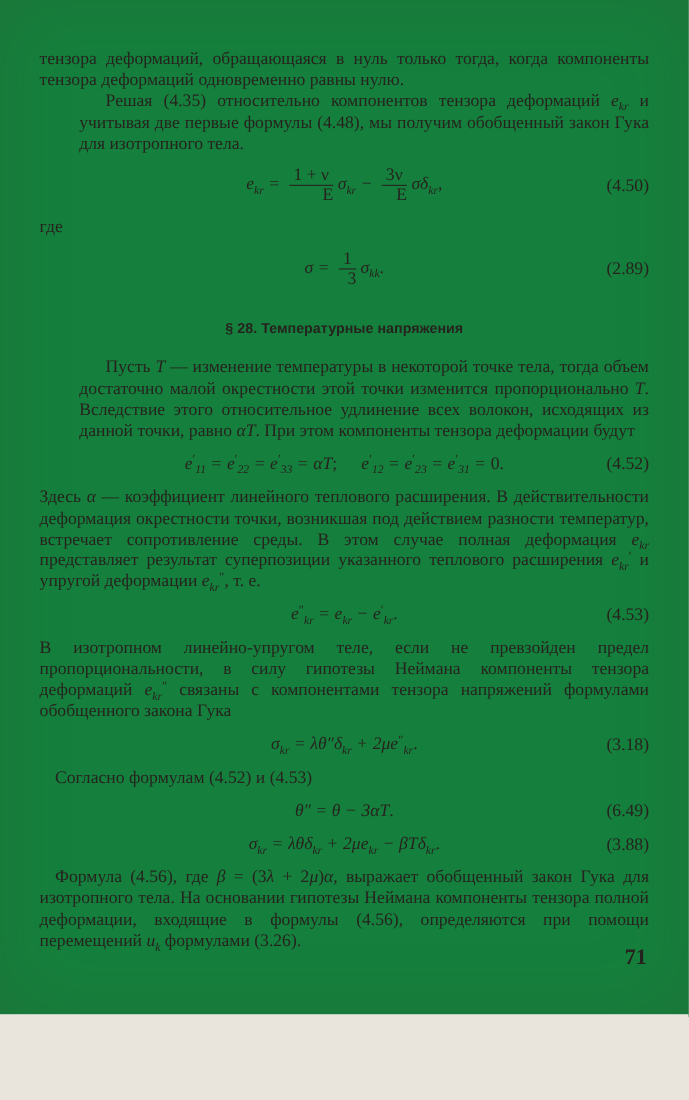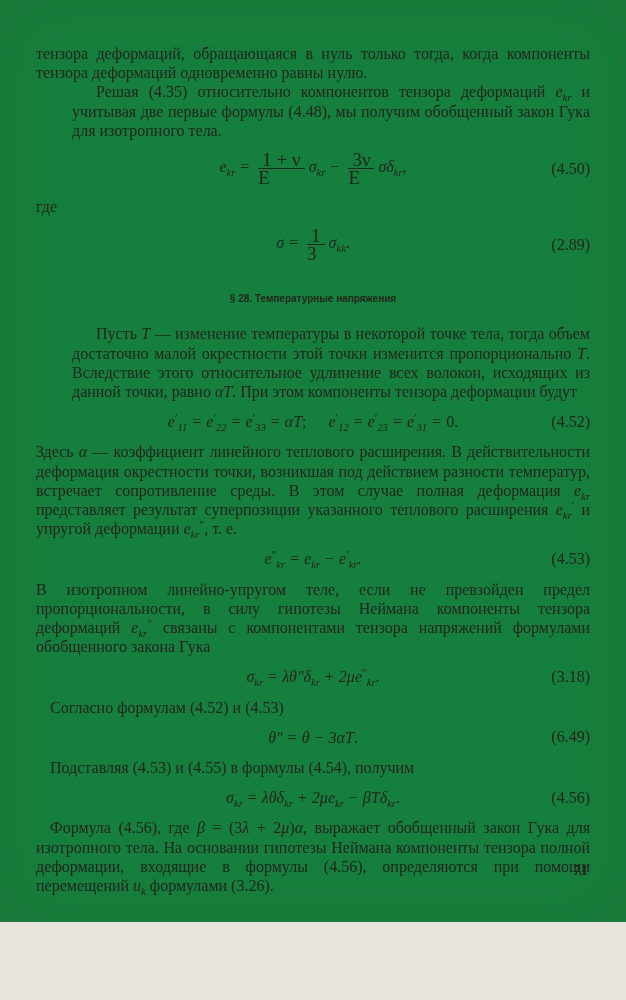--- a/index.html
+++ b/index.html
@@ -31,38 +31,38 @@
 
   
   .t     { }
   .op    { margin: 0 5px; }
   .var   { white-space: nowrap; }
   .vb    { font-style: italic; }
   .vb.rm { font-style: normal; }
   sub    { font-size: 66%; font-style: italic; line-height: 0; }
   .prime { font-size: 72%; vertical-align: 5px; line-height: 0; font-style: normal; }
   .gap   { display: inline-block; width: 22px; }
-  .frac  { display: inline-block; vertical-align: middle; text-align: left;
-           margin: 0 4px; font-size: 19px; line-height: 17px; }
+  .frac  { display: inline-block; vertical-align: middle; text-align: right;
+           margin: 0 4px; font-size: 16px; line-height: 17px; }
   .fn    { display: block; border-bottom: 1px solid #26231e; padding: 0 4px; }
   .fd    { display: block; }
 
   .heading {
     margin: 27px 0 16px 0;
     text-align: center;
     font-family: "Liberation Sans", "DejaVu Sans", sans-serif;
     font-weight: 700;
-    font-size: 10px;
+    font-size: 13px;
     text-indent: 0;
   }
   .page-number {
     position: absolute;
     right: 38px; bottom: 42px;
     font-weight: 700;
-    font-size: 15px;
+    font-size: 20px;
   }
 </style>
 </head>
 <body>
 
 <div class="page">
 
   <p class="body-text"><span class="t">тензора деформаций, обращающаяся в нуль только тогда, когда компоненты тензора деформаций одновременно равны нулю.</span></p>
 
   <p class="body-text ind"><span class="t">Решая (4.35) относительно компонентов тензора деформаций </span><span class="var"><span class="vb">e</span><sub>kr</sub></span><span class="t"> и учитывая две первые формулы (4.48), мы получим обобщенный закон Гука для изотропного тела.</span></p>
@@ -102,24 +102,23 @@
     <span class="eq-tag">(3.18)</span>
   </div>
 
   <p class="body-text ind-sm"><span class="t">Согласно формулам (4.52) и (4.53)</span></p>
 
   <div class="eq-row">
     <span class="eq-body"><span class="var"><span class="vb">θ″</span></span><span class="op">=</span><span class="var"><span class="vb">θ</span></span><span class="op">−</span><span class="var"><span class="vb">3αT</span></span><span class="t">.</span></span>
     <span class="eq-tag">(6.49)</span>
   </div>
 
-  <p class="body-text ind-sm"><span class="t">Подставляя (4.53) и (4.55) в формулы (4.54), получим</span></p>
 
   <div class="eq-row">
     <span class="eq-body"><span class="var"><span class="vb">σ</span><sub>kr</sub></span><span class="op">=</span><span class="var"><span class="vb">λθδ</span><sub>kr</sub></span><span class="op">+</span><span class="var"><span class="vb">2μ</span></span><span class="var"><span class="vb">e</span><sub>kr</sub></span><span class="op">−</span><span class="var"><span class="vb">βTδ</span><sub>kr</sub></span><span class="t">.</span></span>
-    <span class="eq-tag">(4.56)</span>
+    <span class="eq-tag">(3.88)</span>
   </div>
 
   <p class="body-text ind-sm"><span class="t">Формула (4.56), где </span><span class="var"><span class="vb">β</span></span><span class="t"> = (3</span><span class="var"><span class="vb">λ</span></span><span class="t"> + 2</span><span class="var"><span class="vb">μ</span></span><span class="t">)</span><span class="var"><span class="vb">α</span></span><span class="t">, выражает обобщенный закон Гука для изотропного тела. На основании гипотезы Неймана компоненты тензора полной деформации, входящие в формулы (4.56), определяются при помощи перемещений </span><span class="var"><span class="vb">u</span><sub>k</sub></span><span class="t"> формулами (3.26).</span></p>
 
   <div class="page-number">71</div>
 
 </div>
 
 </body></html>

